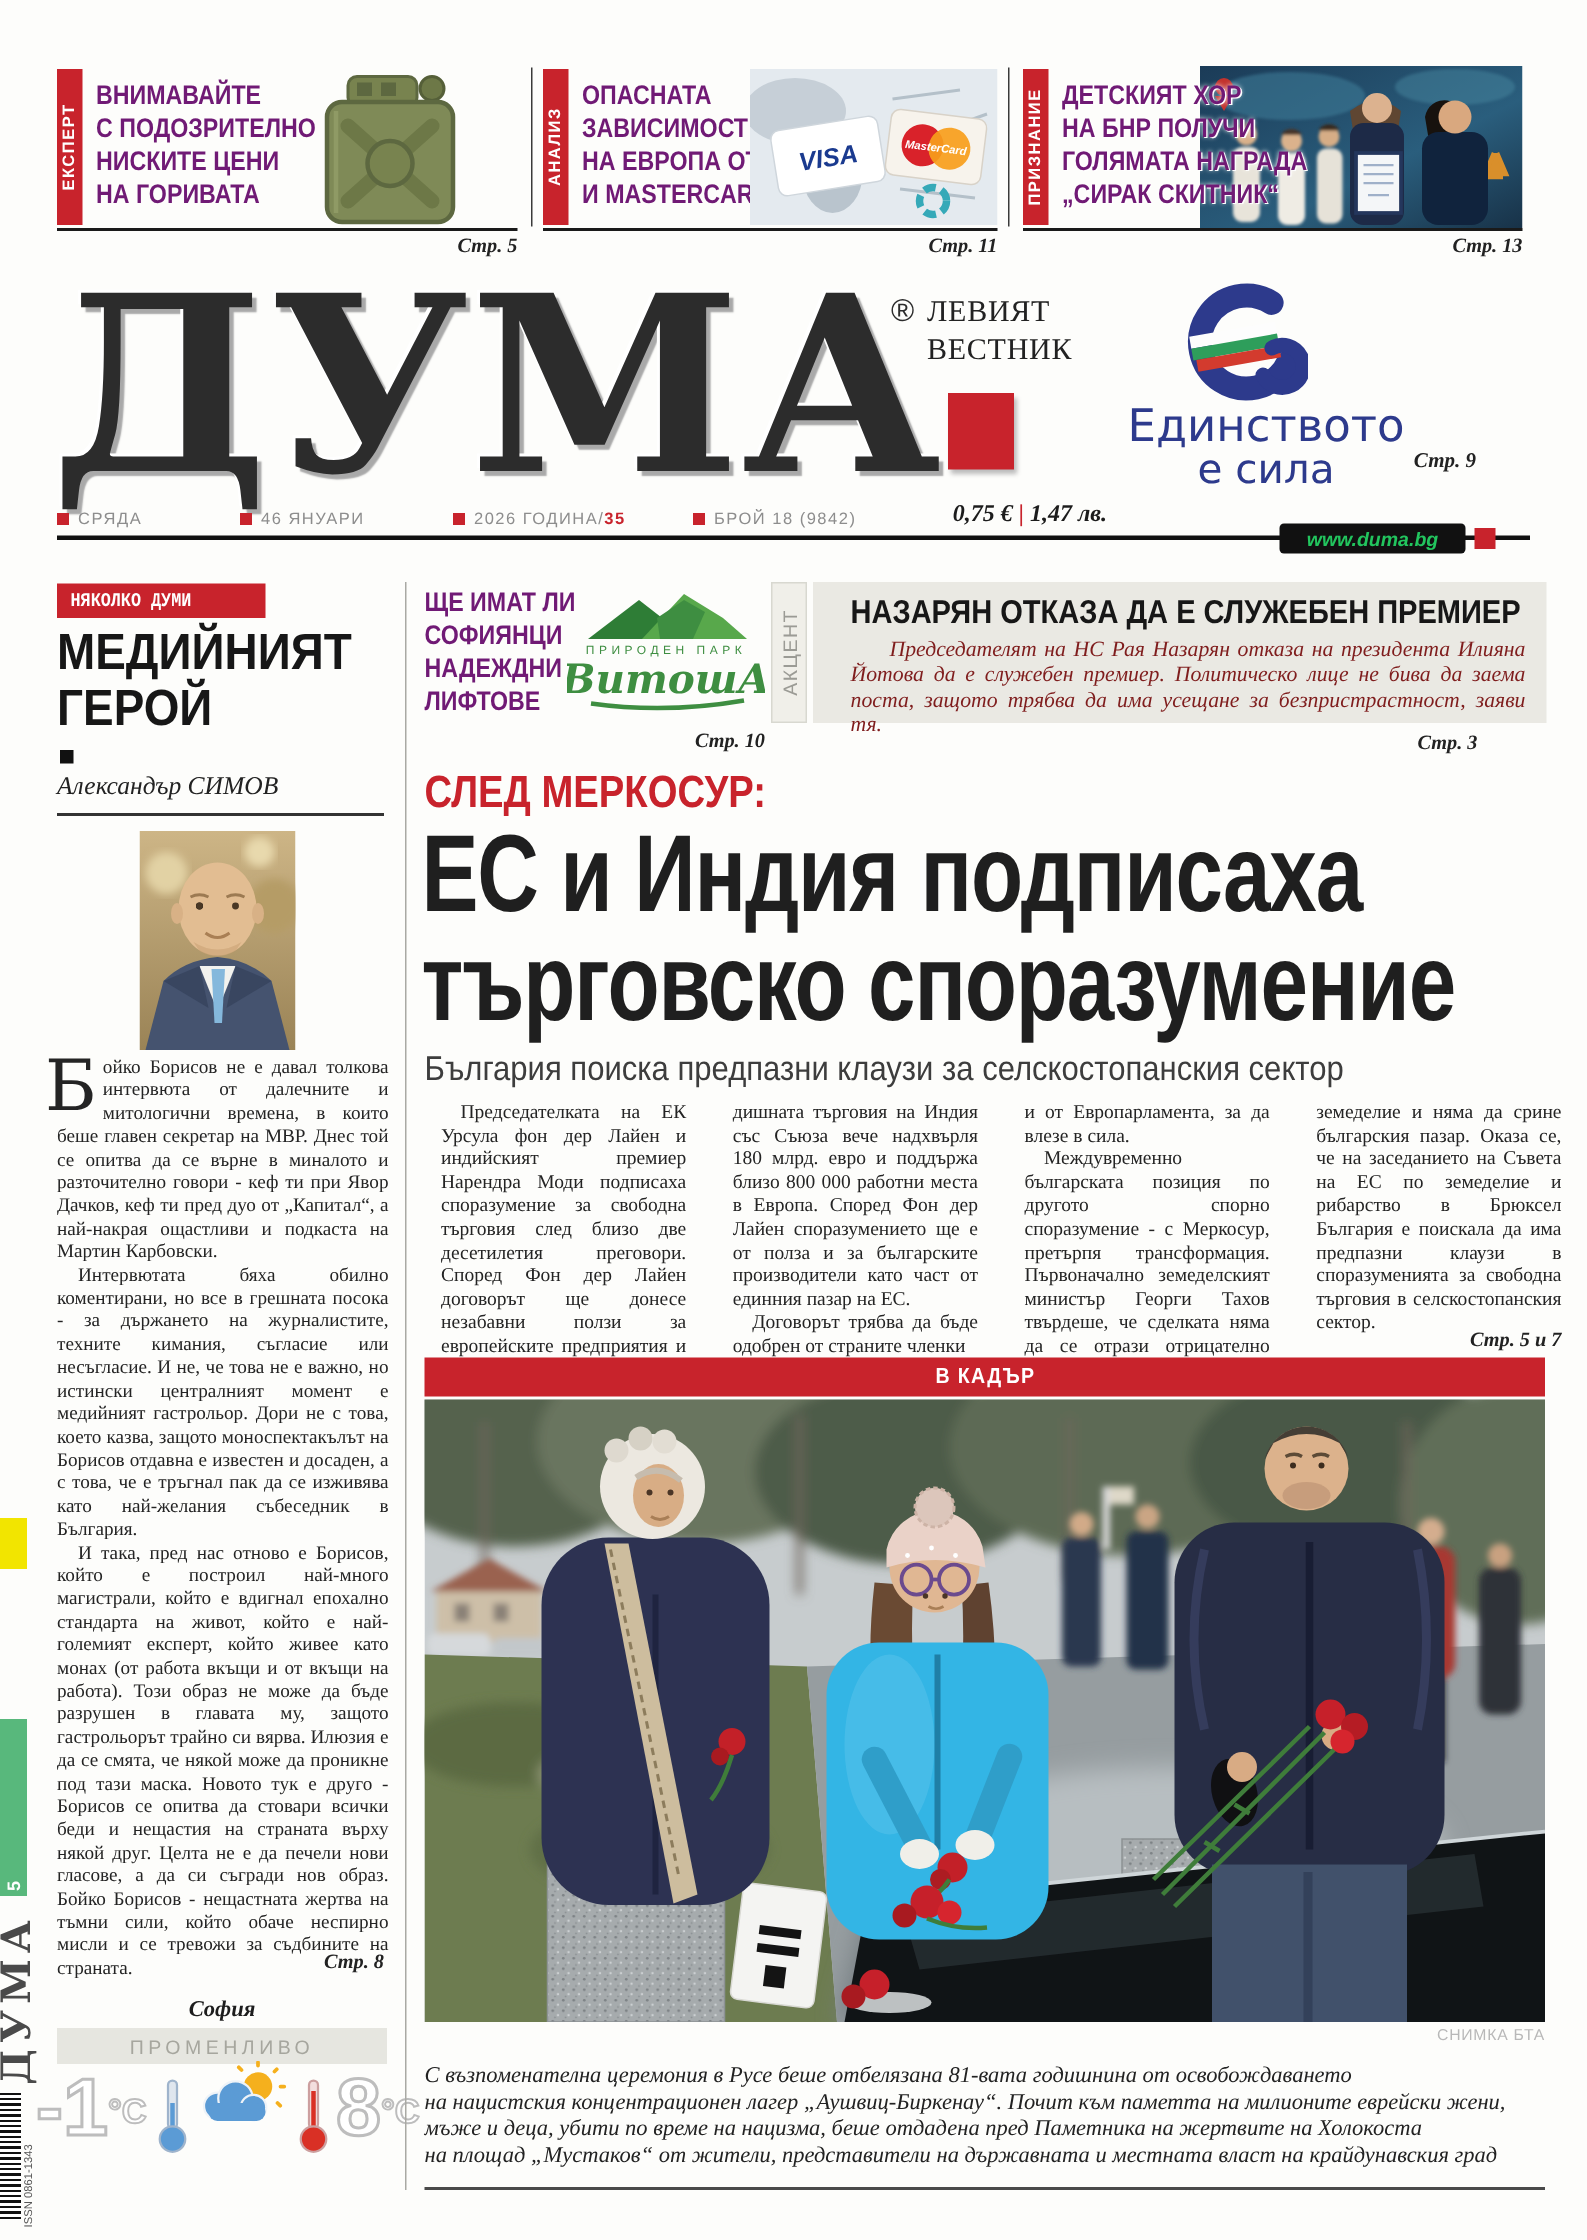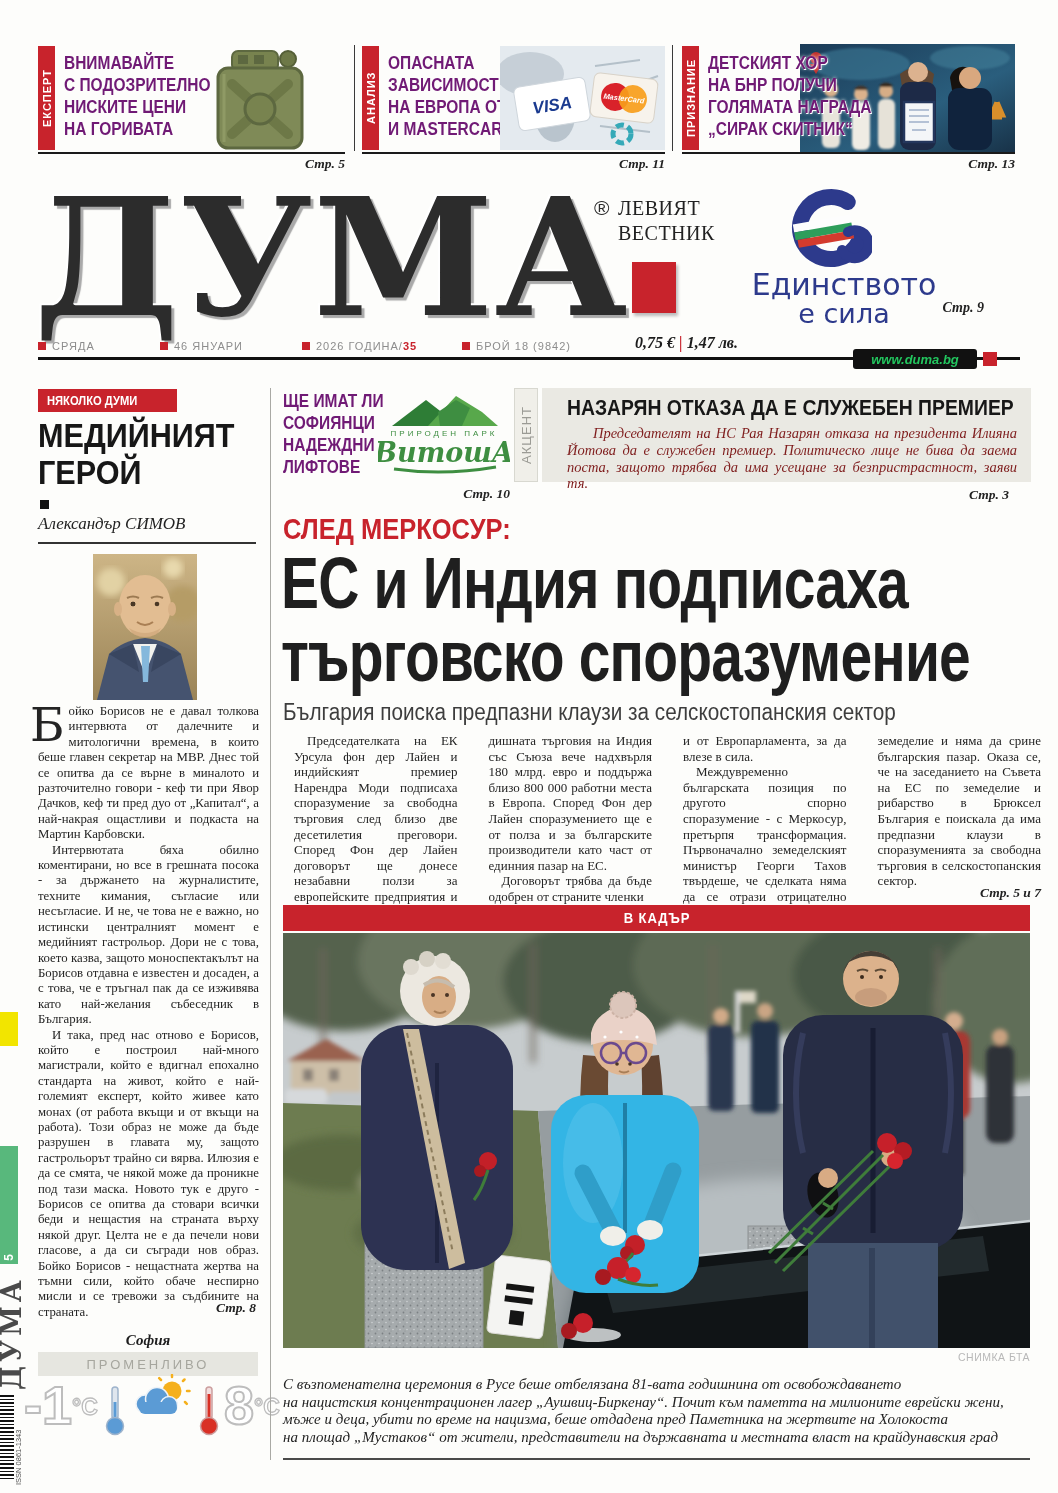--- a/index.html
+++ b/index.html
@@ -191,21 +191,21 @@
 <div class="abs" style="left:983px;top:352px;width:14px;height:14px;background:#c8232c;"></div>
 
 <div class="abs" style="left:0;top:1012px;width:18px;height:34px;background:#f2e500;"></div>
 <div class="abs" style="left:0;top:1146px;width:18px;height:118px;background:#58b87c;display:flex;align-items:flex-end;justify-content:center;">
   <span style="writing-mode:vertical-rl;transform:rotate(180deg);color:#fff;font-family:'Liberation Sans',sans-serif;font-weight:bold;font-size:12px;padding-top:3px;">5</span>
 </div>
 <div class="abs" style="left:-4px;top:1268px;height:122px;writing-mode:vertical-rl;transform:rotate(180deg);font-family:'DejaVu Serif',serif;font-weight:bold;font-size:27px;letter-spacing:4px;color:#4a4a4a;">ДУМА</div>
 <div class="abs barcode" style="left:0;top:1395px;width:14px;height:85px;"></div>
 <div class="abs" style="left:14px;top:1395px;height:90px;writing-mode:vertical-rl;transform:rotate(180deg);font-family:'Liberation Sans',sans-serif;font-size:7.5px;color:#555;">ISSN 0861-1343</div>
 
-<div class="abs" style="left:38px;top:389px;width:130px;height:23px;background:#c8232c;color:#fff;display:flex;align-items:center;padding-left:9px;font-family:Liberation Sans, sans-serif;font-weight:bold;font-size:13px;">
+<div class="abs" style="left:38px;top:389px;width:130px;height:23px;background:#c8232c;color:#fff;display:flex;align-items:center;padding-left:9px;font-family:Liberation Mono, monospace;font-weight:bold;font-size:13px;">
     <span class="cx">НЯКОЛКО ДУМИ</span>
   </div>
 <div class="abs sans b" style="left:38px;top:417px;font-size:34px;line-height:37px;color:#171717;">
   <div><span class="cx" style="--sx:.9;">МЕДИЙНИЯТ</span></div>
   <div><span class="cx" style="--sx:.9;">ГЕРОЙ</span></div>
 </div>
 <div class="abs" style="left:40px;top:500px;width:9px;height:9px;background:#111;"></div>
 <div class="abs serif it" style="left:38px;top:514px;font-size:17px;color:#222;">Александър СИМОВ</div>
 <div class="abs" style="left:38px;top:542px;width:218px;height:2px;background:#333;"></div>
 
@@ -299,21 +299,21 @@
 </svg>
 <div class="abs pageref" style="left:410px;top:486px;width:100px;">Стр. 10</div>
 
 <div class="abs" style="left:514px;top:388px;width:22px;height:92px;background:#f0efe9;border:1px solid #d8d8d0;display:flex;align-items:center;justify-content:center;">
   <span style="writing-mode:vertical-rl;transform:rotate(180deg);font-family:'Liberation Sans',sans-serif;font-size:13px;letter-spacing:1px;color:#9b9b95;">АКЦЕНТ</span>
 </div>
 <div class="abs" style="left:542px;top:388px;width:478px;height:94px;background:#eae9e3;padding-left:11px;">
   <div style="padding:7px 12px 0 14px;font-family:'Liberation Sans',sans-serif;font-weight:bold;font-size:22px;color:#171717;"><span class="cx" style="--sx:.88;">НАЗАРЯН ОТКАЗА ДА Е СЛУЖЕБЕН ПРЕМИЕР</span></div>
   <div class="serif it" style="padding:4px 14px 0 14px;font-size:14.5px;line-height:16.8px;text-align:justify;text-indent:26px;color:#7f1d1d;">Председателят на НС Рая Назарян отказа на президента Илияна Йотова да е служебен премиер. Политическо лице не бива да заема поста, защото трябва да има усещане за безпристрастност, заяви тя.</div>
 </div>
-<div class="abs pageref" style="left:909px;top:487px;width:100px;">Стр. 3</div>
+<div class="abs pageref" style="left:885px;top:487px;width:100px;">Стр. 3</div>
 
 <div class="abs sans b red" style="left:283px;top:512px;font-size:30px;"><span class="cx" style="--sx:.85;">СЛЕД МЕРКОСУР:</span></div>
 <div class="abs sans b" style="left:281px;top:546px;font-size:73px;line-height:73px;color:#1f1f1f;">
   <div><span class="cx" style="--sx:.78;letter-spacing:-1px;">ЕС и Индия подписаха</span></div>
   <div><span class="cx" style="--sx:.78;letter-spacing:-1px;">търговско споразумение</span></div>
 </div>
 <div class="abs sans" style="left:283px;top:699px;font-size:23px;color:#3d3d3d;"><span class="cx" style="--sx:.9;">България поиска предпазни клаузи за селскостопанския сектор</span></div>
 
 <div class="abs" style="left:294px;top:733px;width:747px;height:172px;display:flex;gap:31px;">
   <div class="colstxt" style="width:177px;">

